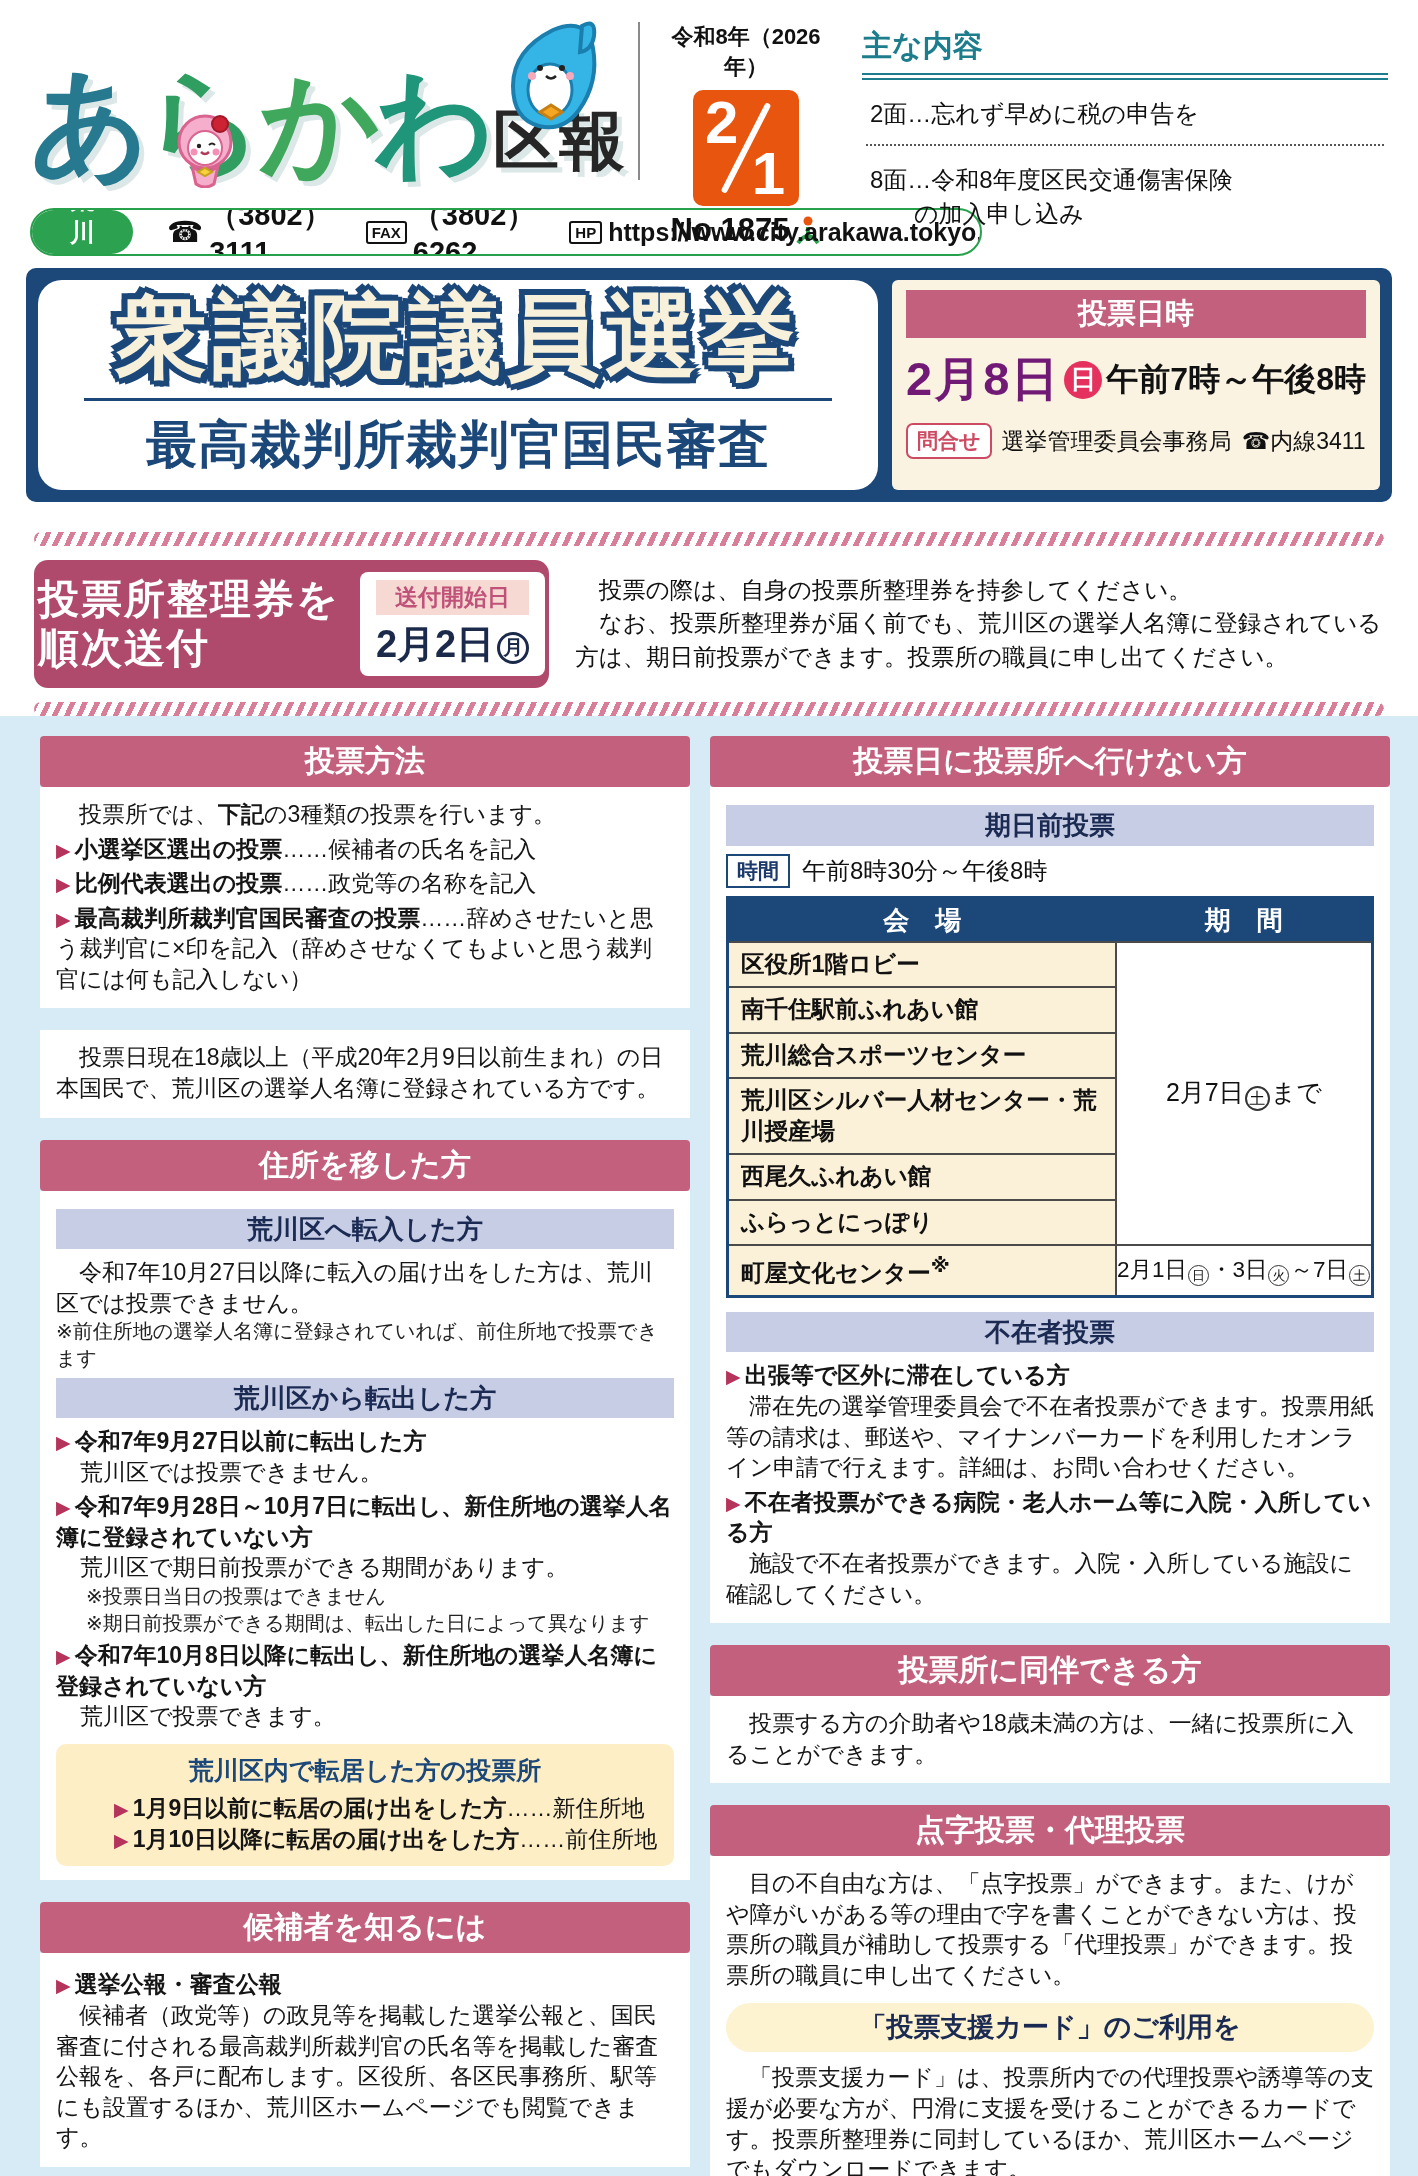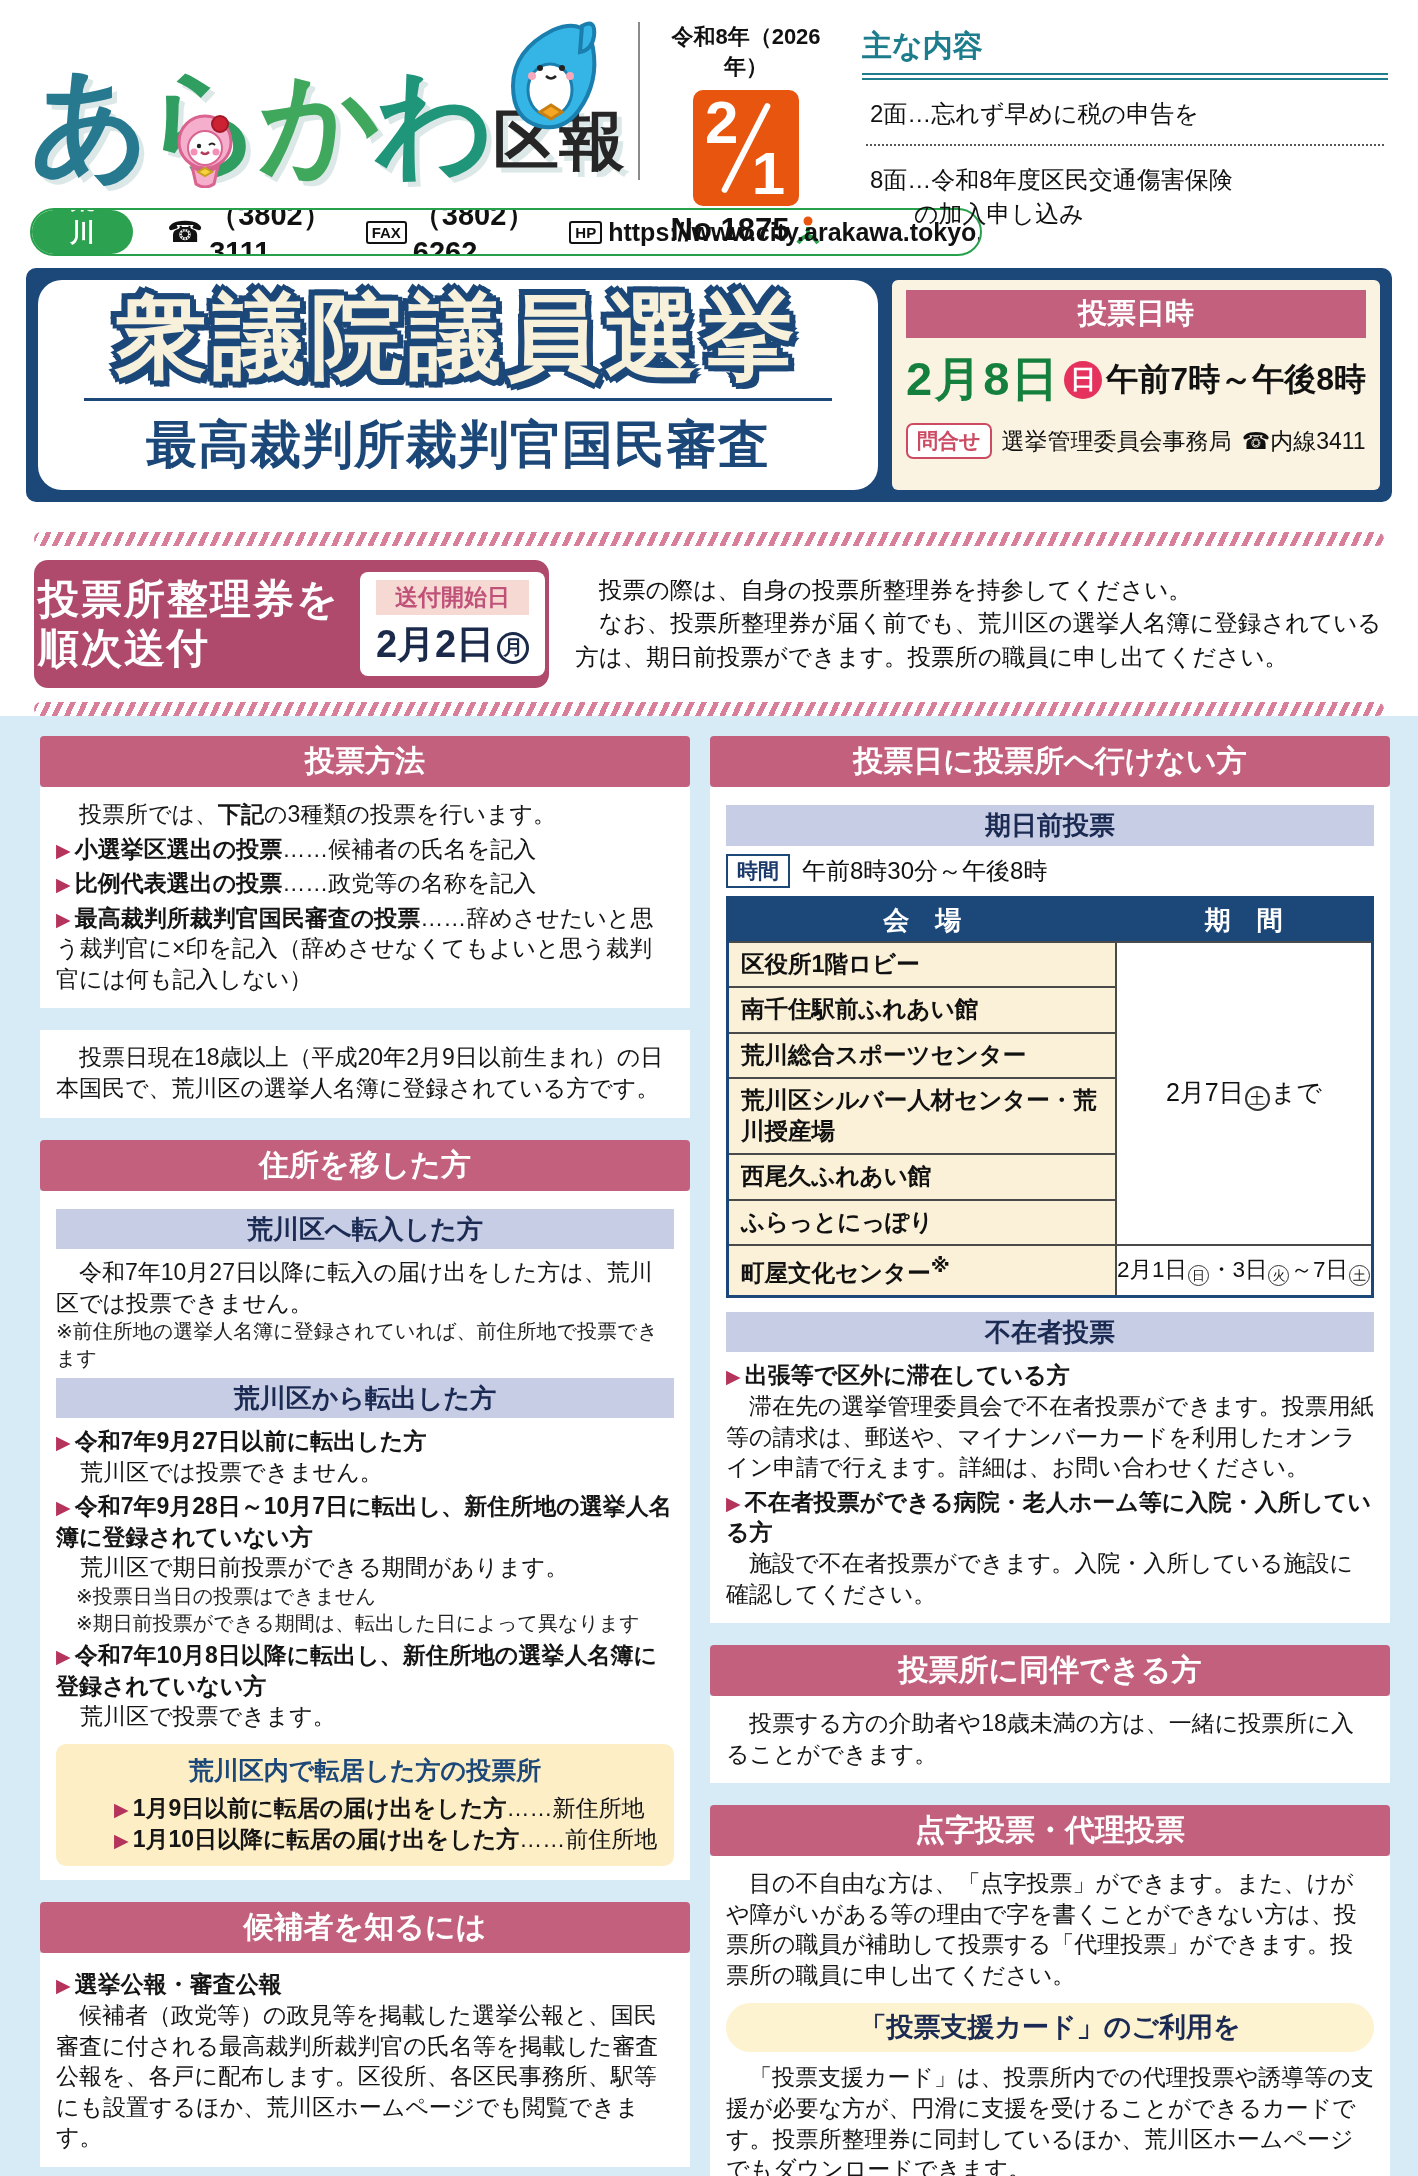--- a/index.html
+++ b/index.html
@@ -40,21 +40,21 @@
   
   .banner { margin:12px 26px 0; background:#1b4779; border-radius:10px; padding:12px; display:flex; gap:14px; height:234px; }
   .banner-panel { flex:1; background:#fff; border-radius:24px; padding:6px 10px 10px; display:flex; flex-direction:column; justify-content:space-between; }
   .banner-title { text-align:center; font-size:92px; font-weight:900; letter-spacing:6px; color:#f7f0da; line-height:1.1;
     text-shadow:6px 0 0 #1b4779,-6px 0 0 #1b4779,0 6px 0 #1b4779,0 -6px 0 #1b4779,4px 4px 0 #1b4779,-4px 4px 0 #1b4779,4px -4px 0 #1b4779,-4px -4px 0 #1b4779,6px 6px 0 #1b4779,-6px -6px 0 #1b4779; }
   .banner-line { height:3px; background:#1b4779; margin:2px 36px; }
   .banner-subtitle { text-align:center; font-size:51px; font-weight:900; color:#1b4779; letter-spacing:1px; }
   .banner-card { width:488px; background:#faf3e2; border-radius:6px; padding:10px 14px 8px; }
   .vote-header { background:#c2607d; color:#fff; font-size:29px; font-weight:bold; text-align:center; padding:4px 0; }
   .vote-line { display:flex; align-items:center; justify-content:center; margin-top:10px; white-space:nowrap; }
-  .vote-date { font-size:47px; font-weight:900; color:#15803d; letter-spacing:2px; }
+  .vote-date { font-size:47px; font-weight:900; color:#701a75; letter-spacing:2px; }
   .vote-time { font-size:32px; font-weight:900; color:#111; }
   .day-red { display:inline-flex; align-items:center; justify-content:center; width:38px; height:38px; background:#e5315d; color:#fff; border-radius:50%; font-size:26px; font-weight:bold; margin:0 4px; }
   .inquiry { display:flex; align-items:center; gap:10px; margin-top:12px; }
   .inq-label { border:2px solid #cc4b63; color:#cc4b63; background:#fff; border-radius:7px; font-size:21px; font-weight:bold; padding:2px 9px; white-space:nowrap; }
   .inq-office { font-size:23px; color:#111; }
   .inq-tel { font-size:23px; color:#111; }
 
   
   .stripe { height:14px; margin:0 34px; border-radius:7px; background:repeating-linear-gradient(115deg,#d87e99 0 5px,#fff 5px 11px); }
   .stripe.s1 { margin-top:30px; }
@@ -75,21 +75,21 @@
   .sec { margin-bottom:22px; }
   .sec-h { background:#c2607d; color:#fff; font-size:30px; font-weight:bold; text-align:center; padding:5px 0; border-radius:4px; }
   .sec-b { background:#fff; padding:12px 16px 14px; font-size:23px; line-height:1.33; color:#151515; }
   .ind { text-indent:1em; }
   .sub-h { background:#c7cde4; color:#1b2a52; font-weight:bold; font-size:26px; text-align:center; padding:3px 0; margin:6px 0 8px; }
   .mark { color:#b5345c; font-size:19px; margin-right:4px; }
   .item-head { font-weight:bold; }
   .item { margin-top:4px; }
   .item-body { margin-left:24px; }
   .note { font-size:20px; color:#222; }
-  .note.idt { margin-left:20px; }
+  .note.idt { margin-left:30px; }
 
   .ybox { background:#fdeec6; border-radius:10px; padding:10px 14px 12px; margin-top:12px; }
   .ybox-title { color:#1b4779; font-size:25px; font-weight:bold; text-align:center; margin-bottom:6px; }
   .ybox-item { padding-left:44px; font-size:23px; }
   .ybox-item b { font-weight:bold; }
 
   .time-row { display:flex; align-items:center; gap:12px; margin:4px 0 8px; }
   .time-badge { border:2px solid #1b4779; color:#1b3a6b; font-weight:bold; font-size:21px; padding:1px 9px; }
   .time-val { font-size:24px; color:#111; }
   .tbl { width:100%; border-collapse:collapse; border:3px solid #1b4779; }

